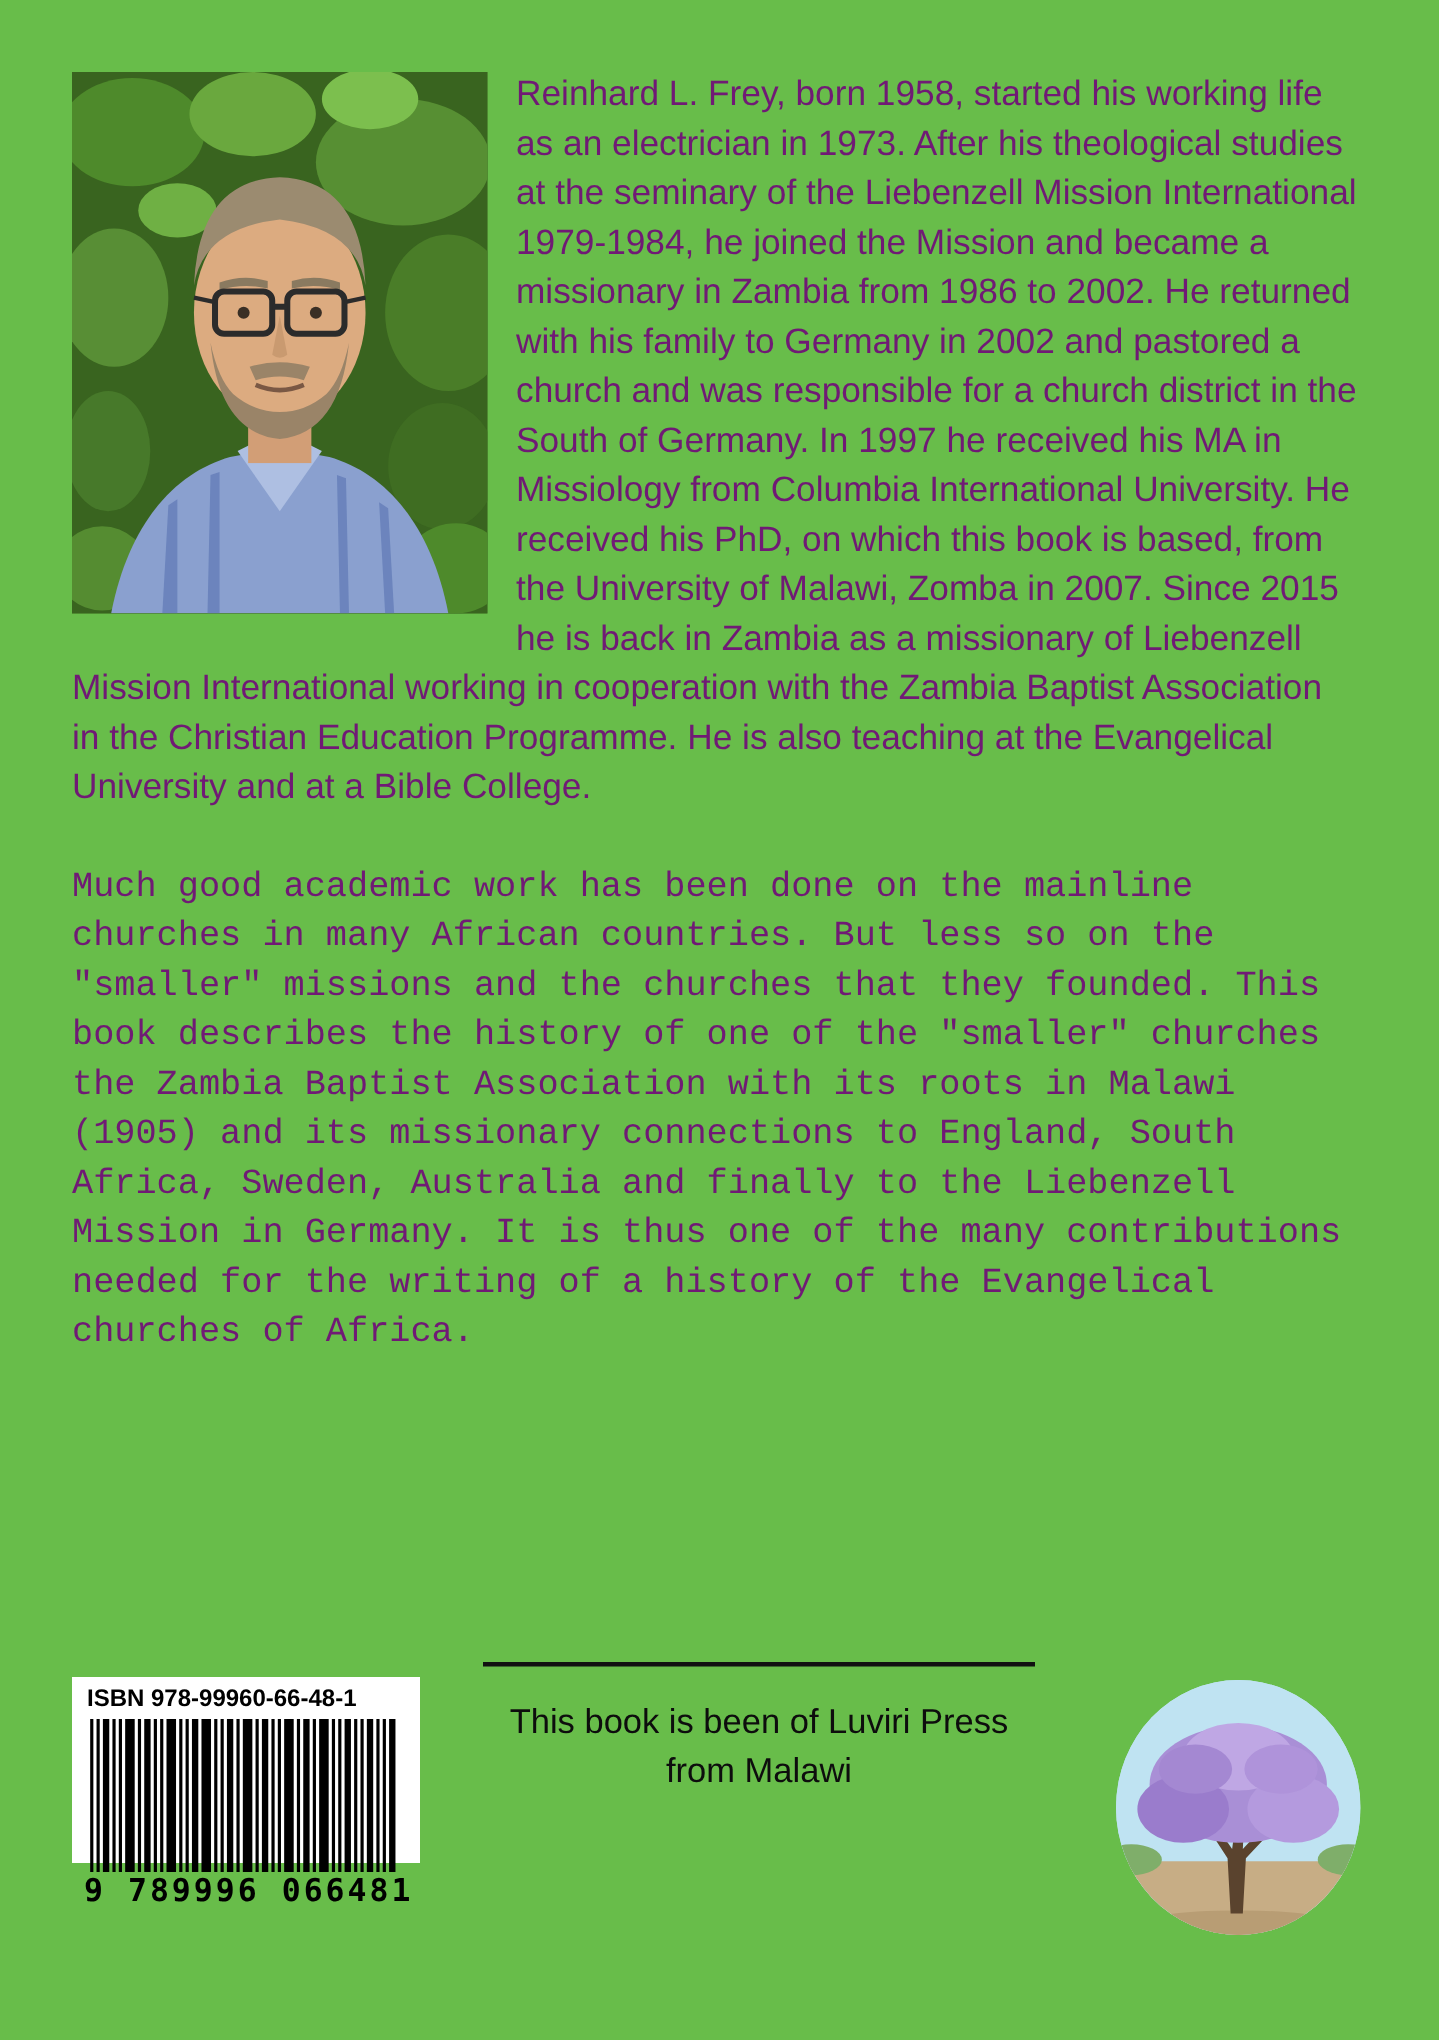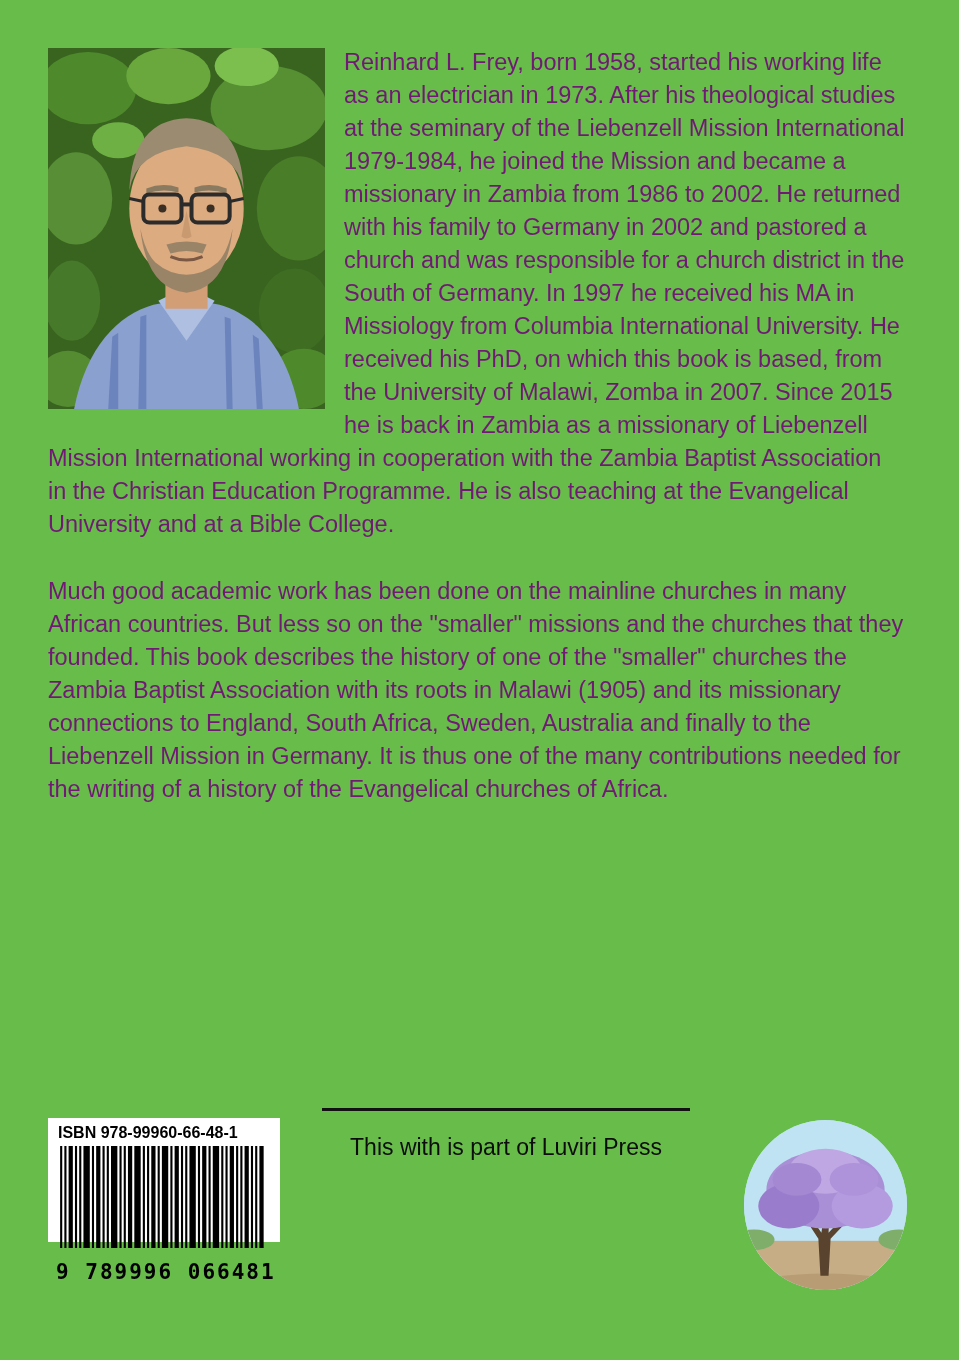--- a/index.html
+++ b/index.html
@@ -28,20 +28,21 @@
   .author-photo svg { display: block; width: 100%; height: 100%; }
   .bio-text, .desc-text {
     margin: 0;
     color: #701a75;
     font-size: 23.5px;
     line-height: 33px;
     text-align: left;
   }
   .desc-text {
     margin-top: 34px;
+    font-family: Liberation Mono, monospace;
   }
   
   .barcode-box {
     position: absolute;
     left: 48px;
     top: 1118px;
     width: 232px;
     height: 124px;
     background: #ffffff;
     box-sizing: border-box;
@@ -61,21 +62,21 @@
     height: 102px;
     margin: 4px auto 0 auto;
     display: block;
   }
   .barcode-digits {
     color: #000000;
     font-family: "DejaVu Sans Mono", monospace;
     font-size: 21px;
     font-weight: bold;
     letter-spacing: 2px;
-    margin-top: 12px;
+    margin-top: 0;
     white-space: nowrap;
   }
   .publisher-block {
     position: absolute;
     left: 322px;
     top: 1108px;
     width: 368px;
     text-align: center;
     color: #0d0d0d;
   }
@@ -202,21 +203,22 @@
     <rect x="176" y="0" width="4" height="100" fill="#000"></rect>
     <rect x="182" y="0" width="2" height="100" fill="#000"></rect>
     <rect x="186" y="0" width="2" height="100" fill="#000"></rect>
     <rect x="190" y="0" width="4" height="100" fill="#000"></rect>
   </svg>
   <div class="barcode-digits">9 789996 066481</div>
 </div>
 
 <div class="publisher-block">
   <hr class="publisher-rule">
-  <div class="publisher-line">This with is part of Luviri Press</div>
+  <div class="publisher-line">This book is been of Luviri Press</div>
+  <div class="publisher-line">from Malawi</div>
 </div>
 
 <div class="tree-photo">
   <svg viewBox="0 0 160 166" preserveAspectRatio="none">
     <rect width="160" height="166" fill="#bfe3f2"></rect>
     <rect y="118" width="160" height="48" fill="#c7ad85"></rect>
     <ellipse cx="10" cy="117" rx="20" ry="10" fill="#7fae6a"></ellipse>
     <ellipse cx="152" cy="117" rx="20" ry="10" fill="#7fae6a"></ellipse>
     <ellipse cx="80" cy="160" rx="70" ry="10" fill="#b89d74"></ellipse>
 

